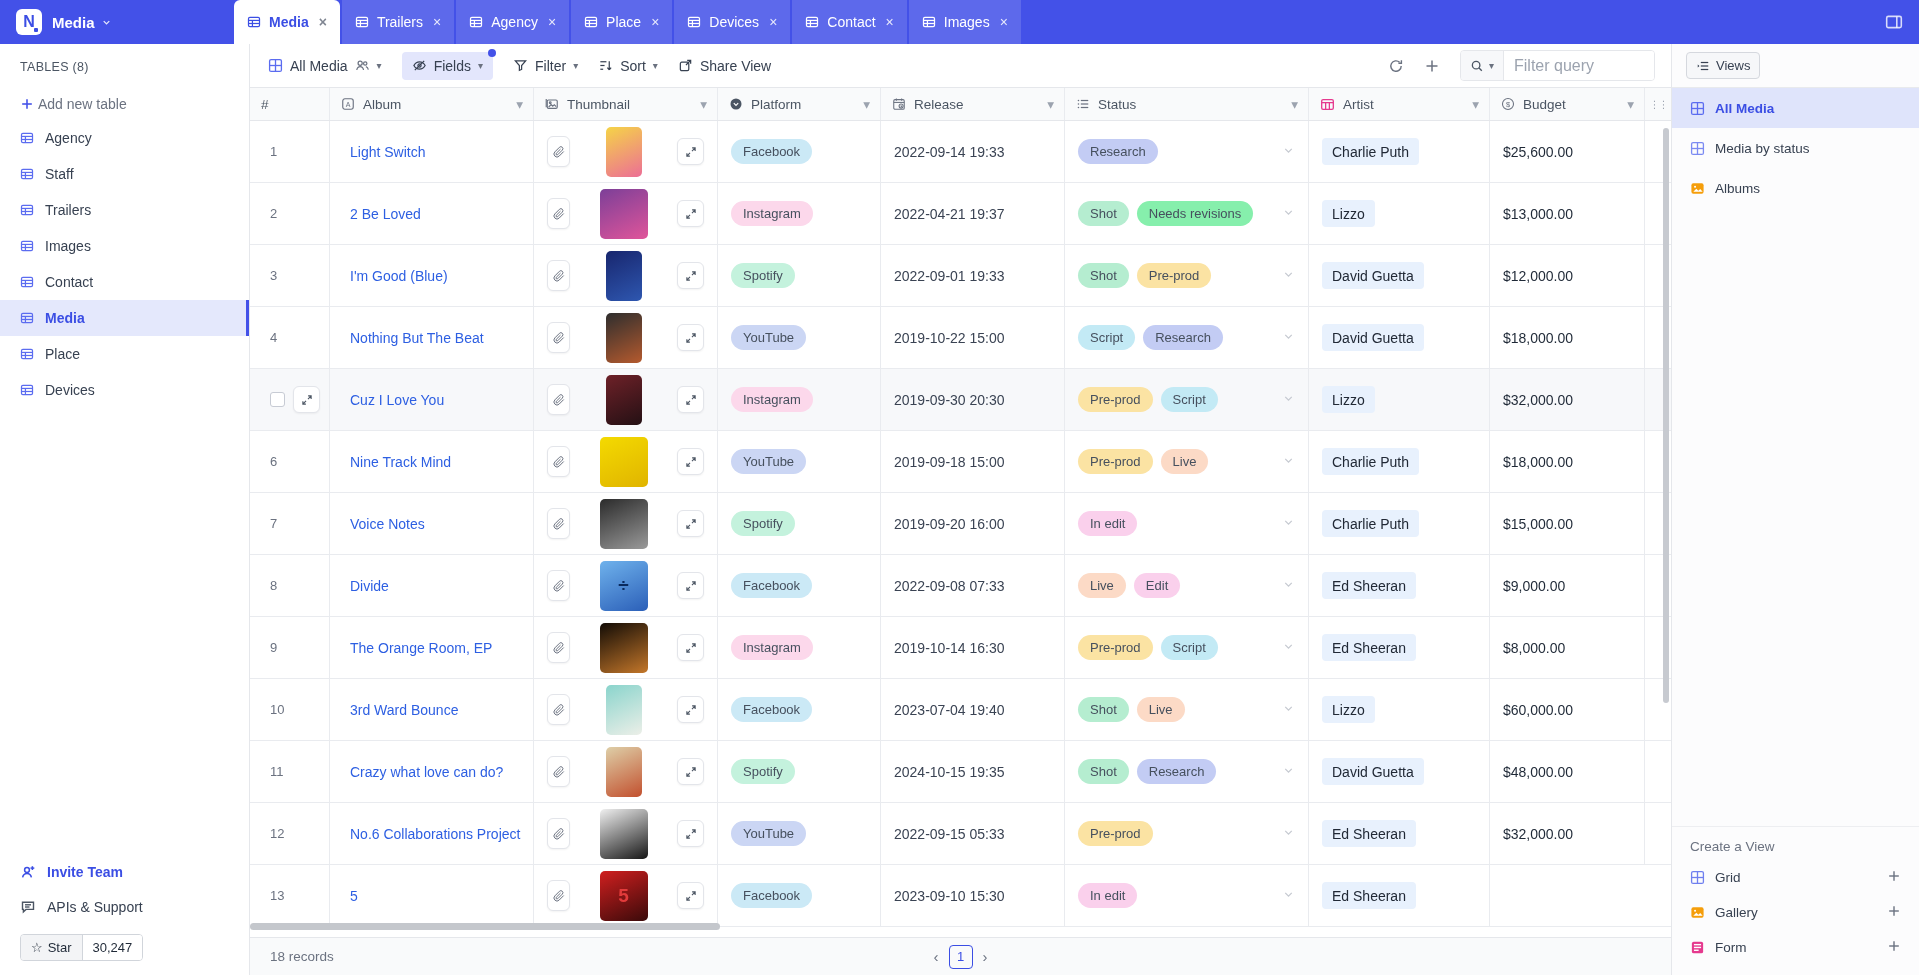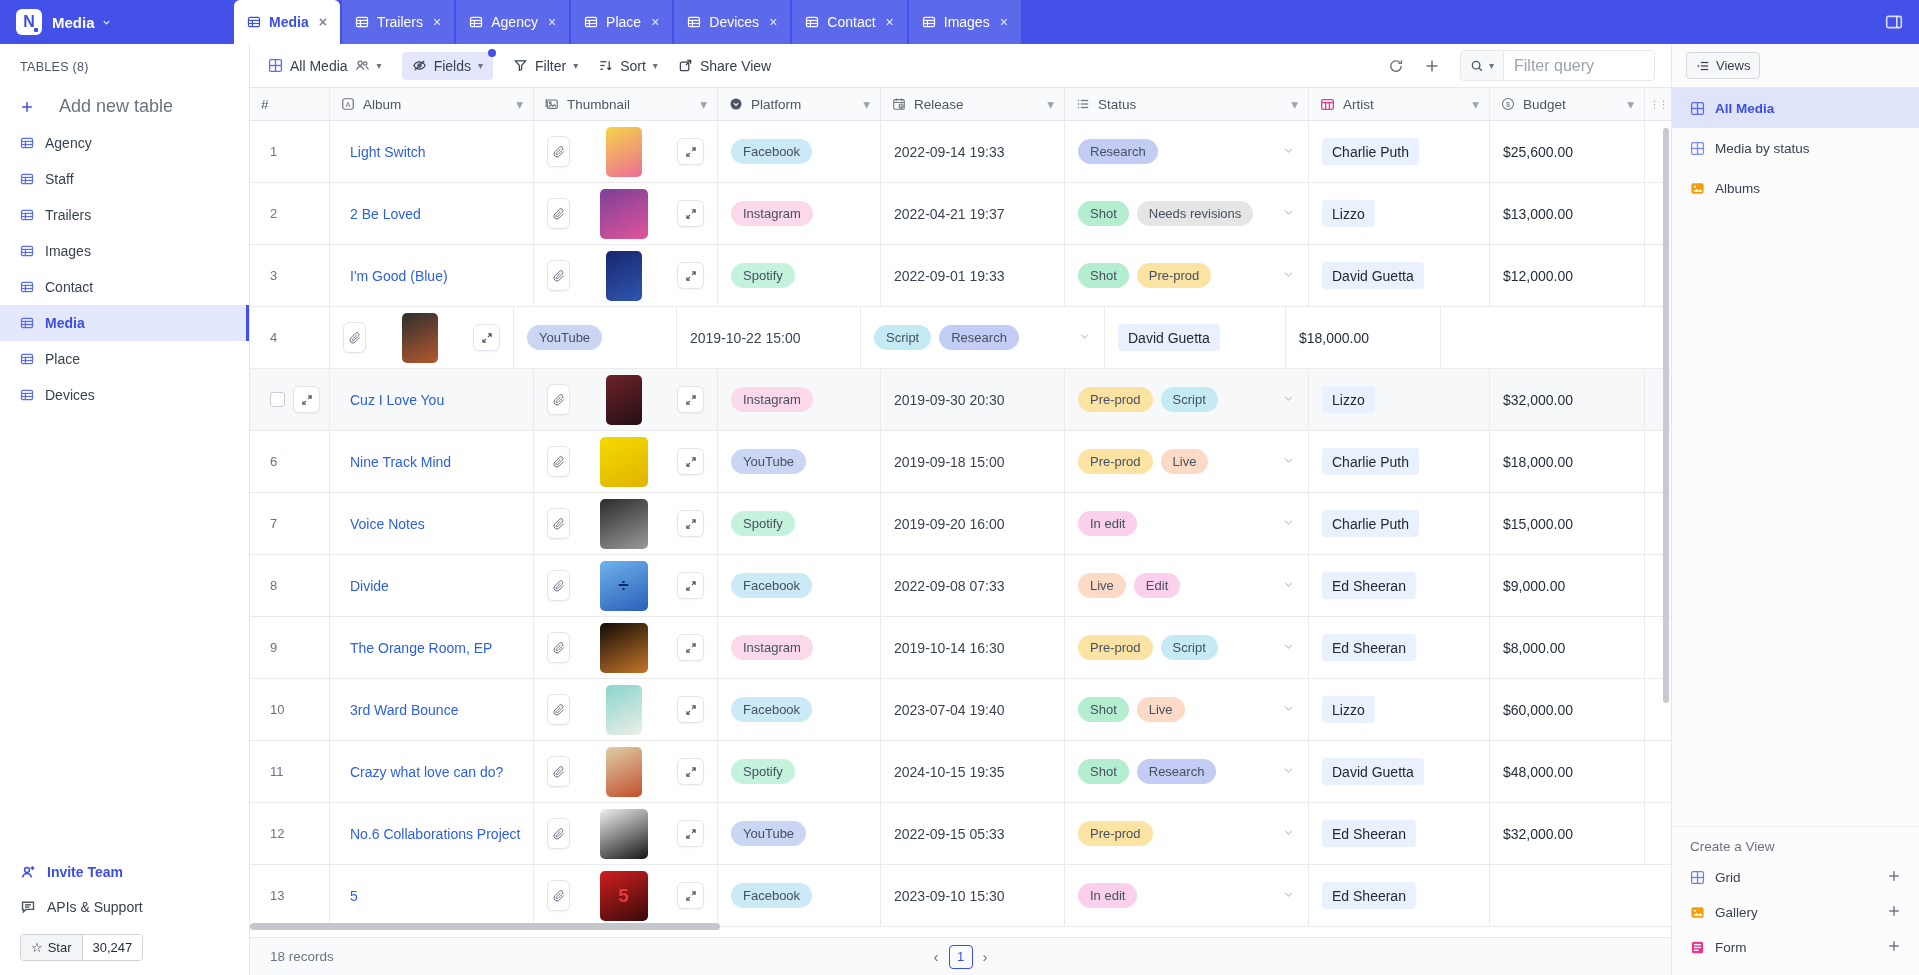--- a/index.html
+++ b/index.html
@@ -25,22 +25,22 @@
   .topbar-right { margin-left:auto; padding-right:16px; color:rgba(255,255,255,.8); display:flex; }
 
   .icn { display:inline-flex; align-items:center; justify-content:center; }
   .icn svg { display:block; }
 
   
   .sidebar { position:absolute; left:0; top:44px; width:250px; height:931px; background:#fff;
              border-right:1px solid #E5E7EB; }
   .tables-heading { margin:16px 0 0 20px; font-size:12.5px; font-weight:normal; color:#4B5563;
                     letter-spacing:.3px; }
-  .add-table { margin:22px 0 6px 20px; display:flex; align-items:center; gap:25px;
-               color:#6B7280; font-size:18px; cursor:pointer; }
+  .add-table { margin:22px 0 6px 20px; display:flex; align-items:center; gap:4px;
+               color:#6B7280; font-size:14px; cursor:pointer; }
   .add-table .icn { color:#4351E8; }
   .table-list { margin-top:8px; }
   .table-item { height:36px; display:flex; align-items:center; gap:11px; padding-left:20px;
                 font-size:14px; color:#374151; cursor:pointer; }
   .table-item .icn { color:#5B6CF0; }
   .table-item.active { background:#E4E8FC; border-right:3px solid #4351E8; color:#3B4EE4;
                        font-weight:600; }
   .sidebar-bottom { position:absolute; left:0; bottom:14px; width:100%; padding-left:20px; }
   .sb-row { display:flex; align-items:center; gap:11px; margin-bottom:19px; font-size:14px; cursor:pointer; }
   .sb-invite { color:#3B4EE4; font-weight:600; }
@@ -643,21 +643,21 @@
             </span>
           </div>
           <div class="gcell c-platform">
             <span class="chip" style="background: rgb(252, 216, 235);">Instagram</span>
           </div>
           <div class="gcell c-release">
             <span>2022-04-21 19:37</span>
           </div>
           <div class="gcell c-status">
             <span class="chip" style="background: rgb(181, 237, 208);">Shot</span>
-            <span class="chip" style="background: #e5e5e5;">Needs revisions</span>
+            <span class="chip" style="background: #86efac;">Needs revisions</span>
             <span class="scaret"><svg width="13" height="13" viewBox="0 0 16 16" fill="none" stroke="currentColor" stroke-width="1.6">
                 <path d="M4 6l4 4 4-4"></path>
               </svg></span>
           </div>
           <div class="gcell c-artist">
             <span class="achip" style="background: rgb(232, 241, 253);">Lizzo</span>
           </div>
           <div class="gcell c-budget">
             <span>$13,000.00</span>
           </div>
@@ -704,20 +704,23 @@
             <span class="achip" style="background: rgb(232, 241, 253);">David Guetta</span>
           </div>
           <div class="gcell c-budget">
             <span>$12,000.00</span>
           </div>
           <div class="gcell c-stub"></div>
         </div>
         <div class="grow">
           <div class="gcell c-num">
             <span>4</span>
+          </div>
+          <div class="gcell c-album">
+            <span style="color: rgb(45, 95, 226);">Nothing But The Beat</span>
           </div>
           <div class="gcell c-thumb">
             <span class="clip-btn">
               <span class="icn">
                 <svg width="12" height="12" viewBox="0 0 24 24" fill="none" stroke="currentColor" stroke-width="2">
                   <path d="M21.44 11.05l-9.19 9.19a6 6 0 0 1-8.49-8.49l9.19-9.19a4 4 0 0 1 5.66 5.66l-9.2 9.19a2 2 0 0 1-2.83-2.83l8.49-8.48"></path>
                 </svg>
               </span>
             </span>
             <span class="thumb portrait" style="background: linear-gradient(155deg, rgb(46, 46, 46) 0%, rgb(181, 90, 46) 100%);"></span>

